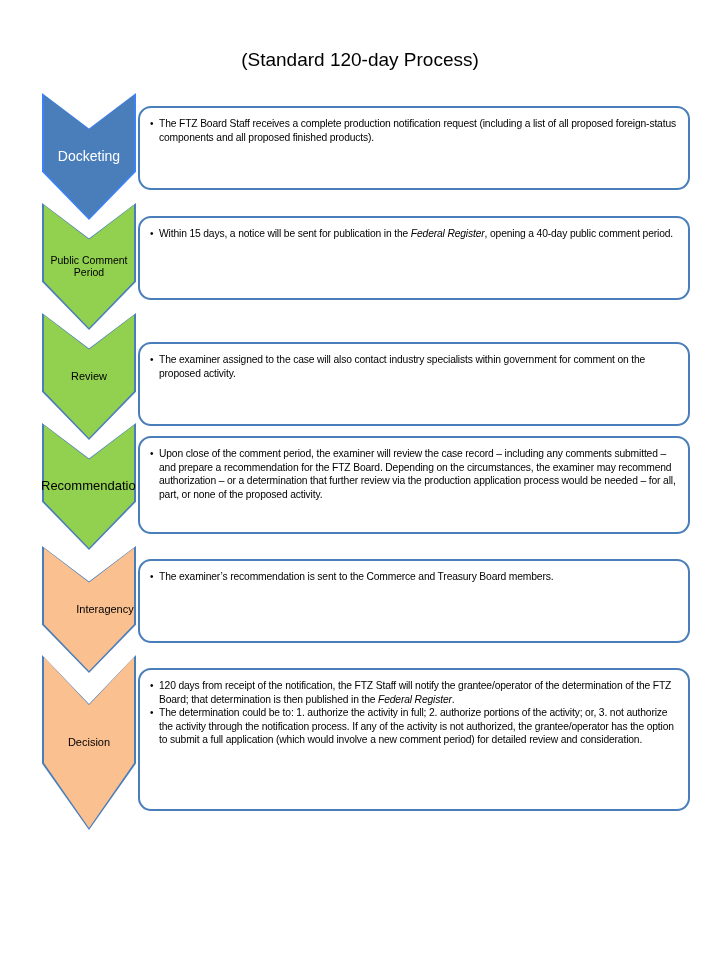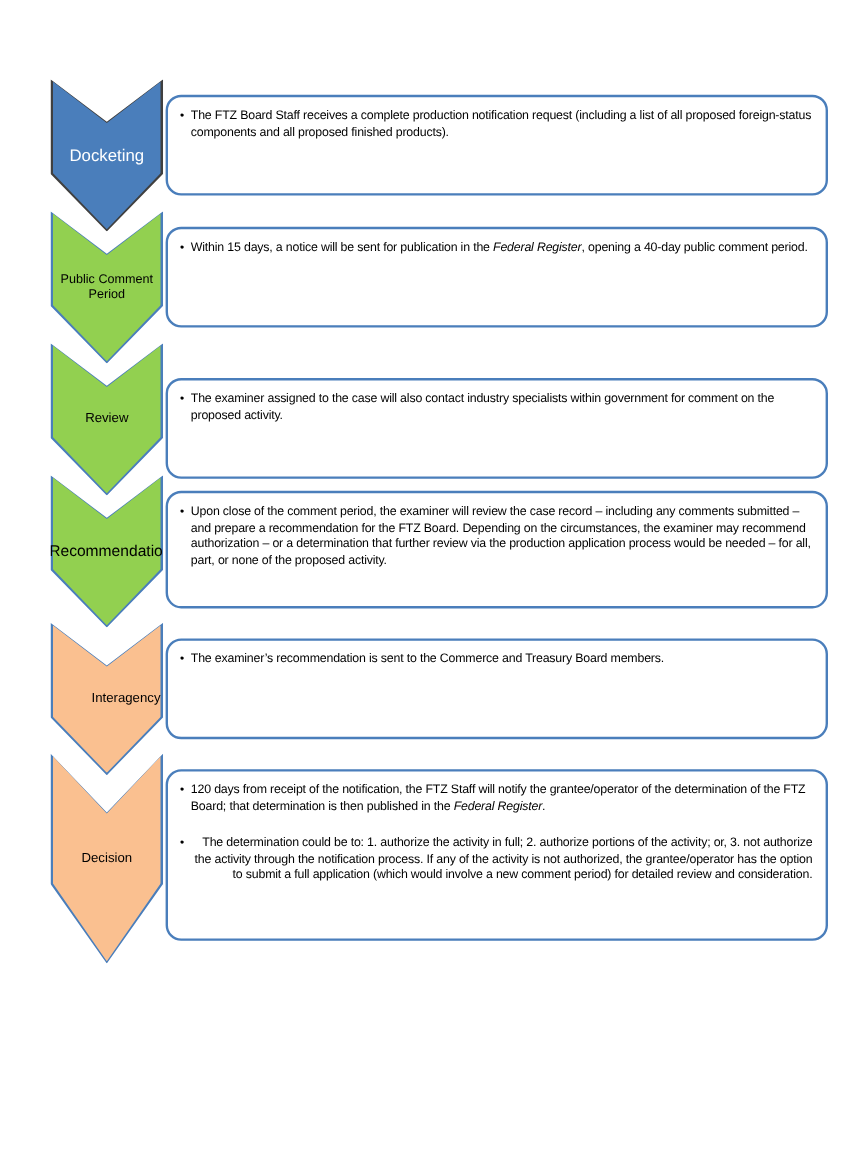--- a/index.html
+++ b/index.html
@@ -93,43 +93,43 @@
   }
   .bullet-item {
     position: relative;
     padding-left: 9px;
     font-size: 10.3px;
     line-height: 1.32;
     color: #000;
     letter-spacing: -0.15px;
   }
   .bullet-item + .bullet-item {
-    margin-top: 17px;
-    text-align: right;
+    margin-top: 0;
   }
   .bullet-item::before {
     content: "\2022";
     position: absolute;
     left: 0;
     top: 0;
     font-size: 10px;
   }
   .bullet-item i {
     font-style: italic;
   }
 </style>
 </head>
 <body>
 
 <div id="title-block">
+  <div id="subtitle">(Standard 120-day Process)</div>
 </div>
 
 <div id="flow">
     <div class="flow-row" style="position: absolute; top: 0px; left: 0px; height: 0px;">
-      <div class="chevron" style="top: 0px; height: 127px; background: #404040;">
+      <div class="chevron" style="top: 0px; height: 127px; background: #3b82f6;">
         <div class="chevron-inner" style="background: rgb(74, 126, 187);"></div>
         <div class="chevron-label" style="color: rgb(255, 255, 255); font-size: 14px;">Docketing</div>
       </div>
       <div class="textbox" style="top: 13px; min-height: 84px; border-color: rgb(74, 126, 187);">
         <ul class="bullet-list">
           <li class="bullet-item">The FTZ Board Staff receives a complete production notification request (including a list of all proposed foreign-status components and all proposed finished products).</li>
         </ul>
       </div>
     </div>
     <div class="flow-row" style="position: absolute; top: 0px; left: 0px; height: 0px;">

